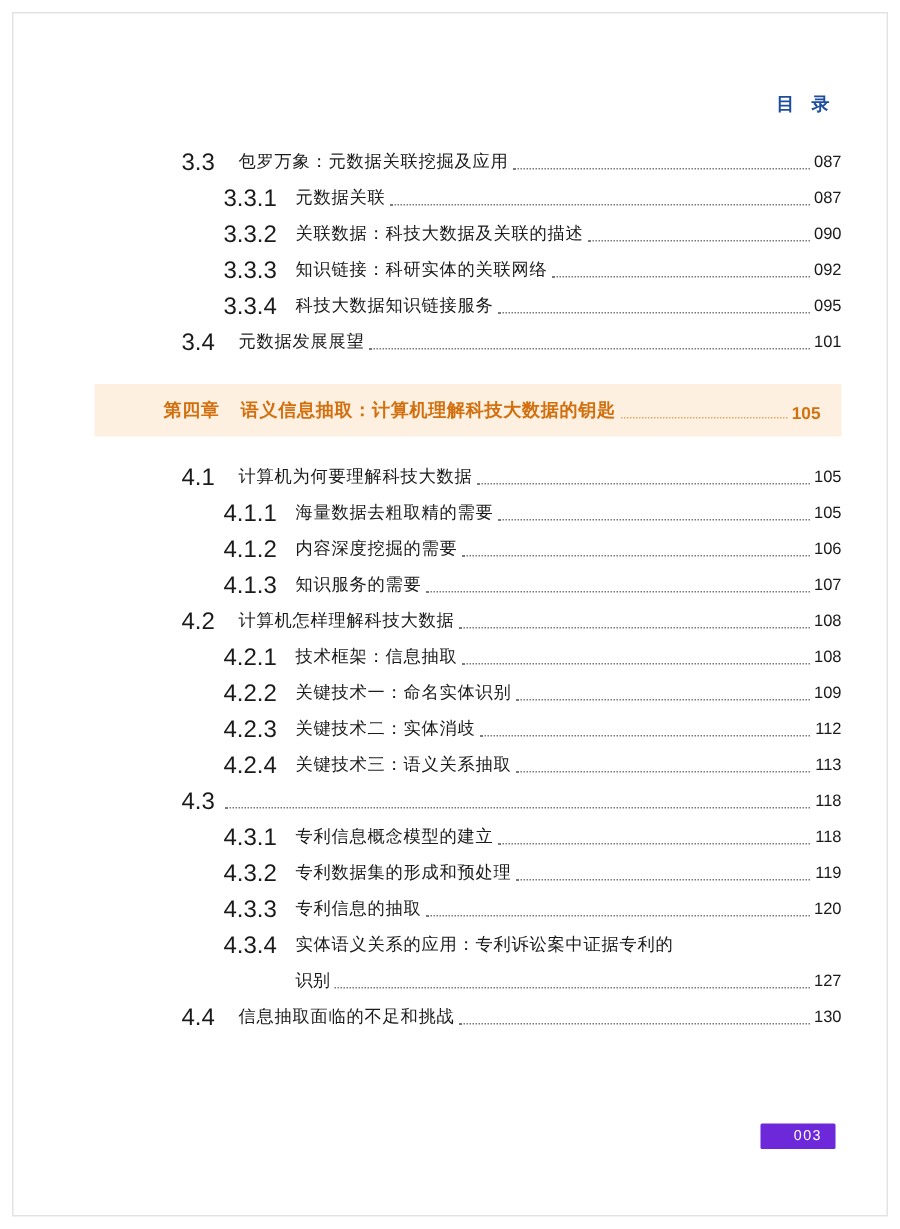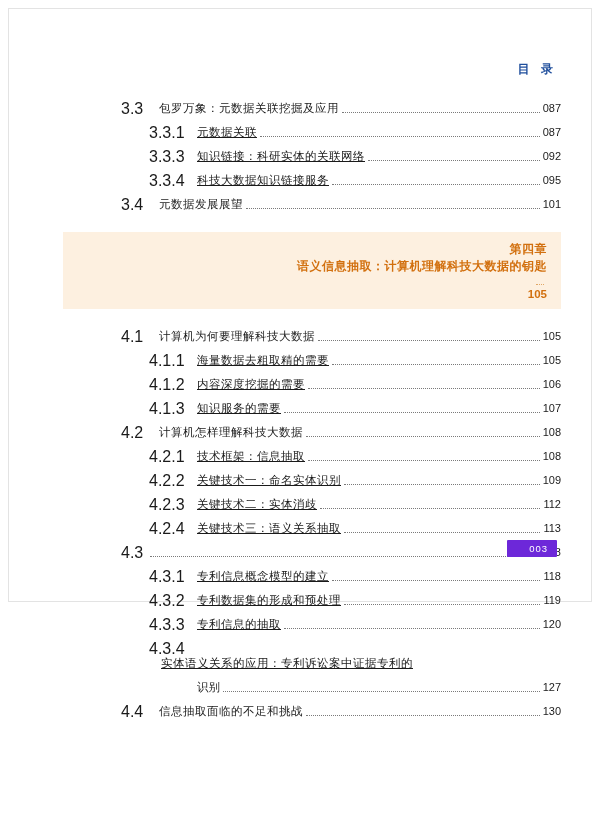--- a/index.html
+++ b/index.html
@@ -12,21 +12,21 @@
     height: 819px;
     font-family: "Liberation Serif", "DejaVu Serif", serif;
     position: relative;
     overflow: hidden;
   }
   .page {
     position: absolute;
     left: 8px;
     top: 8px;
     width: 584px;
-    height: 594px;
+    height: 803px;
     border: 1px solid #e3e3e3;
     box-sizing: border-box;
     background: #fff;
   }
   .header {
     position: absolute;
     right: 34px;
     top: 52px;
     color: #1f4e9c;
     font-size: 12px;
@@ -75,38 +75,37 @@
     font-size: 11px;
   }
 
   
   .lvl2 { padding-left: 82px; }
   .lvl2 .num { width: 26px; }
   .lvl2 .title { margin-left: 12px; }
 
   .lvl3 { padding-left: 110px; align-items: flex-end; }
   .lvl3 .num { width: 36px; }
-  .lvl3 .title { margin-left: 12px; text-decoration: underline; }
+  .lvl3 .title { margin-left: 12px; }
 
   .lvl2 .title, .lvl3 .title { letter-spacing: 0.5px; }
 
   
   .chapter {
     margin-top: 20px;
     margin-bottom: 20px;
     background: #fdf0e0;
     padding: 9px 14px 9px 46px;
     display: flex;
     align-items: flex-end;
     color: #d2700f;
     font-weight: bold;
     font-size: 12px;
     margin-left: 24px;
     margin-right: 0px;
-    flex-direction: column;
   }
   .chapter .cnum {
     flex: 0 0 auto;
     white-space: nowrap;
     letter-spacing: 0.5px;
   }
   .chapter .ctitle {
     flex: 0 0 auto;
     white-space: nowrap;
     margin-left: 14px;
@@ -122,21 +121,20 @@
   .chapter .page-no {
     flex: 0 0 auto;
     font-family: "Liberation Sans", "DejaVu Sans", sans-serif;
     font-size: 11.5px;
   }
 
   
   .row.two-line {
     flex-wrap: wrap;
     align-items: flex-start;
-    flex-direction: column;
   }
   .row.two-line .title {
     white-space: normal;
   }
   .row .second-line {
     width: 100%;
     display: flex;
     align-items: flex-end;
     margin-top: 9px;
     padding-left: 48px;
@@ -177,20 +175,26 @@
         <span class="dots"></span>
         <span class="page-no">087</span>
       </div>
       <div class="row lvl3">
         <span class="num">3.3.1</span>
         <span class="title">元数据关联</span>
         <span class="dots"></span>
         <span class="page-no">087</span>
       </div>
       <div class="row lvl3">
+        <span class="num">3.3.2</span>
+        <span class="title">关联数据：科技大数据及关联的描述</span>
+        <span class="dots"></span>
+        <span class="page-no">090</span>
+      </div>
+      <div class="row lvl3">
         <span class="num">3.3.3</span>
         <span class="title">知识链接：科研实体的关联网络</span>
         <span class="dots"></span>
         <span class="page-no">092</span>
       </div>
       <div class="row lvl3">
         <span class="num">3.3.4</span>
         <span class="title">科技大数据知识链接服务</span>
         <span class="dots"></span>
         <span class="page-no">095</span>

